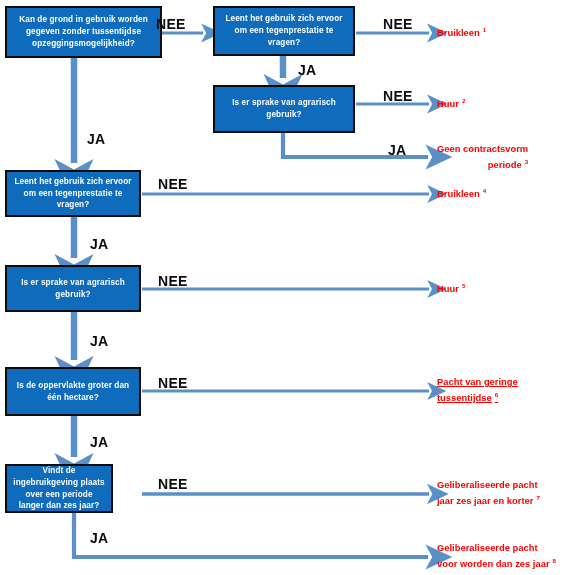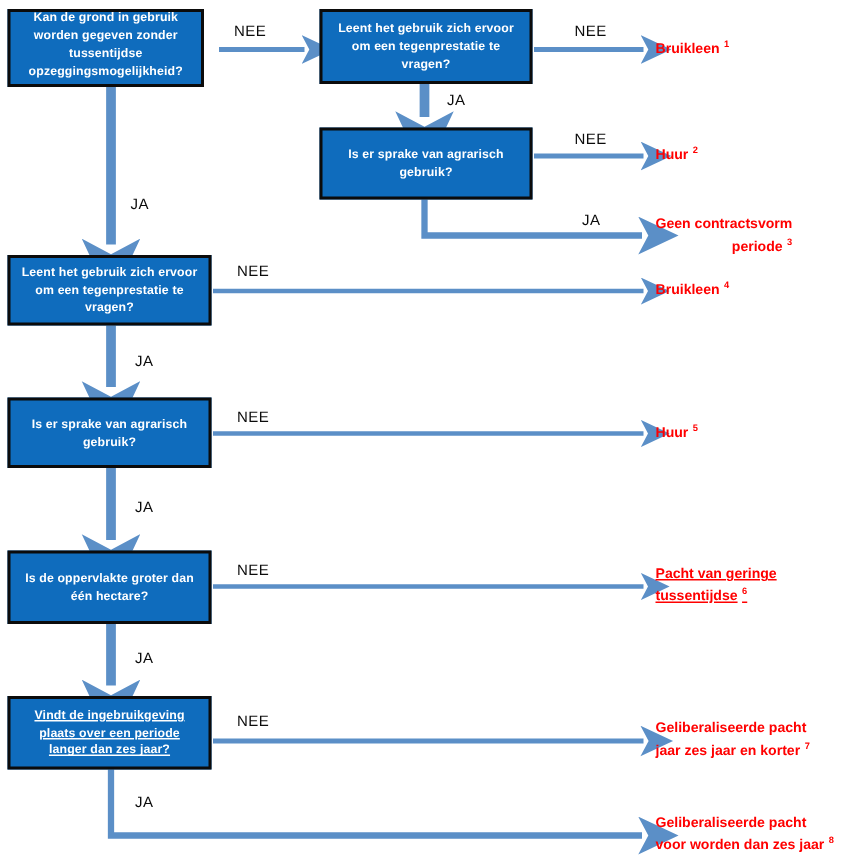--- a/index.html
+++ b/index.html
@@ -36,22 +36,22 @@
     justify-content: center;
     box-sizing: border-box;
     padding: 2px 6px;
     z-index: 3;
     letter-spacing: 0.1px;
   }
   .node span { display: block; width: 100%; }
   .edge-label {
     position: absolute;
     color: #0b0b0b;
-    font-weight: normal;
-    font-size: 10px;
+    font-weight: bold;
+    font-size: 14px;
     letter-spacing: 0.3px;
     z-index: 4;
     white-space: nowrap;
   }
   .outcome {
     position: absolute;
     color: #ff0000;
     font-weight: bold;
     font-size: 9.4px;
     line-height: 1.55;
@@ -101,21 +101,21 @@
 
     <line x1="142" y1="391" x2="429" y2="391" stroke="#5b8fc7" stroke-width="3" marker-end="url(#ah)"></line>
 
     <line x1="74" y1="416" x2="74" y2="457" stroke="#5b8fc7" stroke-width="6.5" marker-end="url(#ahd)"></line>
 
     <line x1="142" y1="494" x2="429" y2="494" stroke="#5b8fc7" stroke-width="3.4" marker-end="url(#ah)"></line>
 
     <path d="M74,513 L74,557 L428,557" fill="none" stroke="#5b8fc7" stroke-width="4.2" marker-end="url(#ah)"></path>
   </svg>
 
-  <div class="node" style="left:5px; top:6px; width:131px; height:52px;align-items:flex-end;">
+  <div class="node" style="left:5px; top:6px; width:157px; height:52px;">
     <span>Kan de grond in gebruik worden gegeven zonder tussentijdse opzeggingsmogelijkheid?</span>
   </div>
 
   <div class="node" style="left:213px; top:6px; width:142px; height:50px;">
     <span>Leent het gebruik zich ervoor om een tegenprestatie te vragen?</span>
   </div>
 
   <div class="node" style="left:213px; top:85px; width:142px; height:48px;">
     <span>Is er sprake van agrarisch gebruik?</span>
   </div>
@@ -125,21 +125,21 @@
   </div>
 
   <div class="node" style="left:5px; top:265px; width:136px; height:47px;">
     <span>Is er sprake van agrarisch gebruik?</span>
   </div>
 
   <div class="node" style="left:5px; top:367px; width:136px; height:49px;justify-content:flex-end;">
     <span>Is de oppervlakte groter dan één hectare?</span>
   </div>
 
-  <div class="node" style="left:5px; top:464px; width:136px; height:49px;text-decoration:underline;">
+  <div class="node" style="left:5px; top:464px; width:108px; height:49px;">
     <span>Vindt de ingebruikgeving plaats over een periode langer dan zes jaar?</span>
   </div>
 
   <div class="edge-label" style="left:156px; top:16px;">NEE</div>
   <div class="edge-label" style="left:87px; top:131px;">JA</div>
 
   <div class="edge-label" style="left:383px; top:16px;">NEE</div>
   <div class="edge-label" style="left:298px; top:62px;">JA</div>
 
   <div class="edge-label" style="left:383px; top:88px;">NEE</div>

